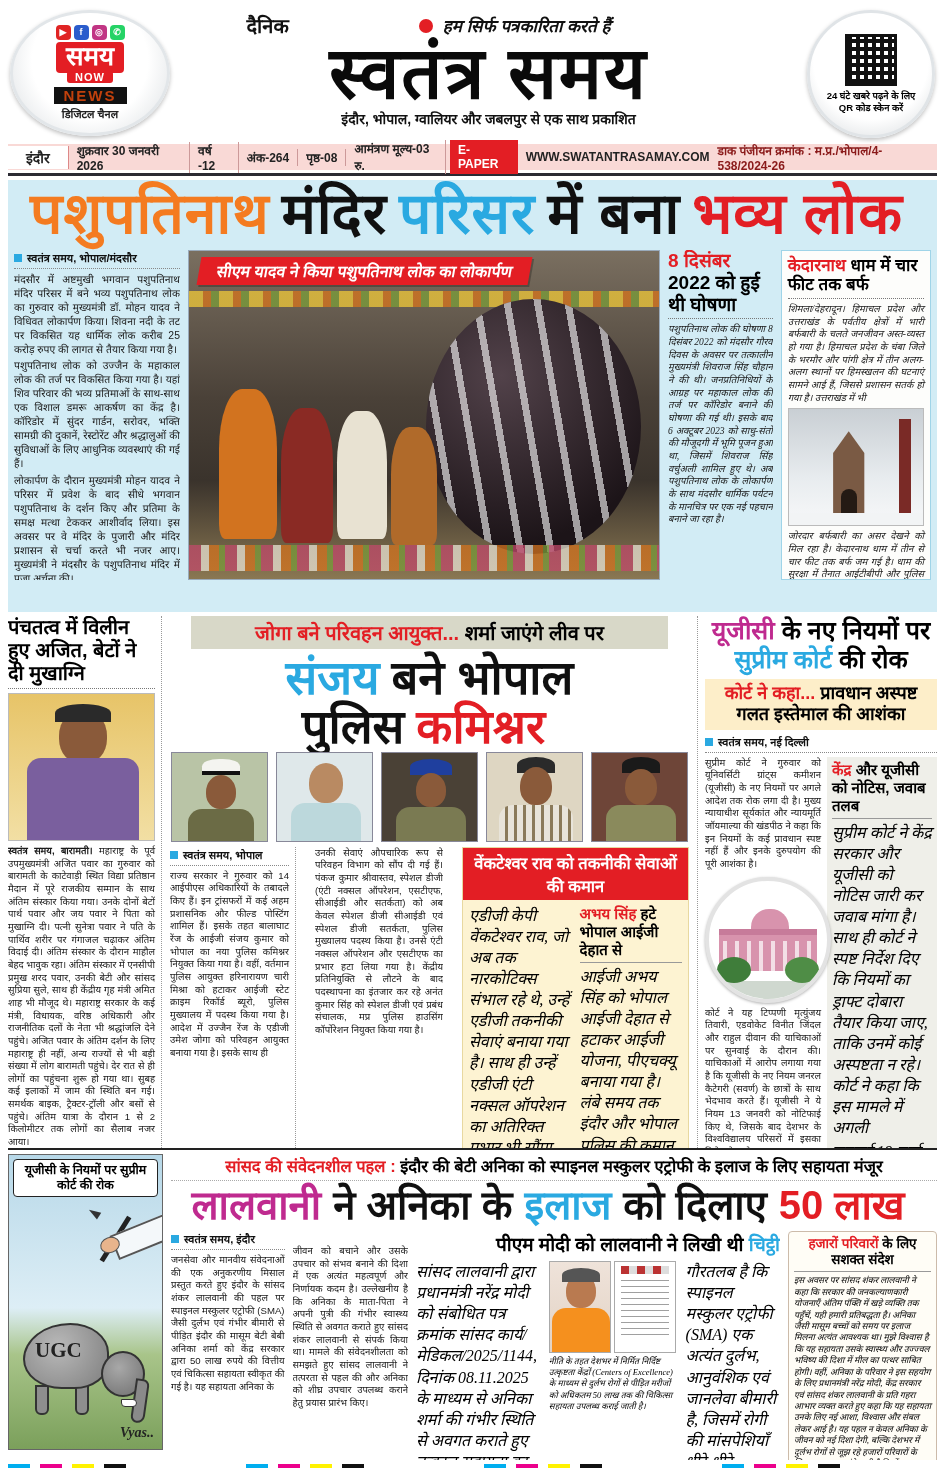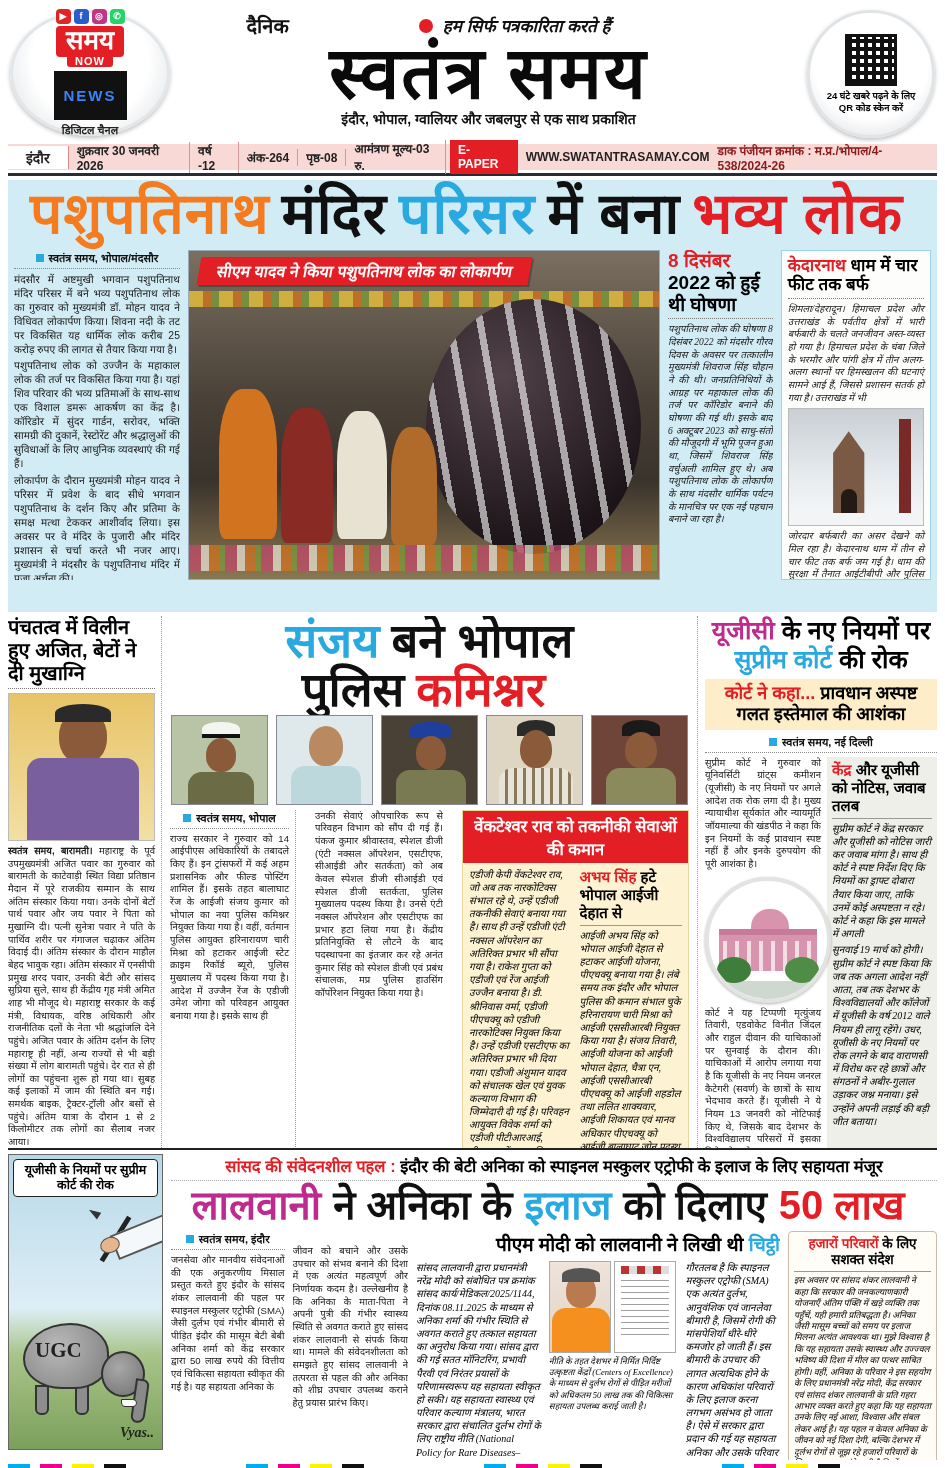--- a/index.html
+++ b/index.html
@@ -7,21 +7,21 @@
   .page { position:relative; width:945px; height:1468px; margin:0 auto; background:#fff; overflow:hidden; padding:6px 8px 0; }
 
   
   .masthead { display:flex; align-items:flex-start; height:136px; padding:4px 2px; }
   .logo-wrap { width:160px; height:126px; border-radius:50%; background:radial-gradient(circle at 50% 40%, #ffffff 55%, #d9dde0 100%); border:3px solid #e2e6e9; box-shadow:0 2px 4px rgba(0,0,0,.25); display:flex; flex-direction:column; align-items:center; justify-content:center; gap:2px; flex:0 0 auto; }
   .social-row { display:flex; gap:3px; }
   .s-ic { width:15px; height:15px; border-radius:4px; color:#fff; font-size:9px; line-height:15px; text-align:center; font-weight:bold; }
   .s-yt { background:#e02424; } .s-fb { background:#2a5ccc; } .s-ig { background:#c13584; } .s-wa { background:#25d366; }
   .logo-samay { background:#e31e24; color:#fff; font-weight:800; font-size:26px; padding:0 10px 2px; border-radius:4px; line-height:1.1; }
   .logo-now { background:#e31e24; color:#fff; font-weight:800; font-size:11px; padding:0 8px; border-radius:3px; margin-top:-4px; letter-spacing:1px; }
-  .logo-news { background:#111; color:#3b82f6; font-weight:800; font-size:15px; padding:16px 10px; letter-spacing:2px; margin-top:2px; }
+  .logo-news { background:#111; color:#c2410c; font-weight:800; font-size:15px; padding:0 10px; letter-spacing:2px; margin-top:2px; }
   .logo-channel { font-size:11px; font-weight:700; color:#222; }
   .title-wrap { flex:1; text-align:center; padding-top:2px; }
   .tagline-row { font-size:15px; font-weight:700; color:#111; display:flex; align-items:center; justify-content:center; gap:10px; }
   .daily { position:relative; left:-120px; font-size:20px; font-weight:800;text-align:right; }
   .red-dot { width:14px; height:14px; background:#e31e24; border-radius:50%; display:inline-block; }
   .tagline { font-style:italic; font-size:17px; }
   .paper-title { font-size:72px; line-height:0.95; font-weight:900; color:#0a0a0a; letter-spacing:2px; }
   .publish-line { font-size:14px; font-weight:700; color:#111; margin-top:2px; }
   .qr-wrap { width:128px; height:128px; border-radius:50%; background:radial-gradient(circle at 50% 40%, #ffffff 60%, #d4d8db 100%); border:3px solid #e0e4e7; box-shadow:0 2px 4px rgba(0,0,0,.25); display:flex; flex-direction:column; align-items:center; justify-content:center; flex:0 0 auto; }
   .qr-box { width:52px; height:52px; background:
@@ -38,21 +38,21 @@
   .db-postal { margin-left:auto; color:#8a1a1a; font-weight:800; padding-right:4px; }
   .main-rule { height:3px; background:#2b2b33; margin:3px 0 4px; }
 
   
   .lead { background:#d2ecf5; height:432px; padding:4px 6px; overflow:hidden; }
   .lead-headline { text-align:center; font-size:57px; font-weight:900; line-height:1.05; letter-spacing:1px; }
   .hl-part { margin-right:12px; }
   .c-orange { color:#f47b20; } .c-blue { color:#2aa9e1; } .c-red { color:#e31e24; }
   .c-black { color:#101010; } .c-magenta { color:#bf2a8f; }
   .lead-row { display:flex; gap:8px; margin-top:6px; height:330px; }
-  .byline { font-size:11px; font-weight:800; color:#111; padding-bottom:3px; border-bottom:1px dotted #888; margin-bottom:4px;text-align:center; }
+  .byline { font-size:11px; font-weight:800; color:#111; padding-bottom:3px; border-bottom:1px dotted #888; margin-bottom:4px; }
   .bullet { display:inline-block; width:8px; height:8px; background:#2aa9e1; margin-right:5px; }
   .body-txt { font-size:10.4px; line-height:1.34; color:#1a1a1a; text-align:justify; }
   .body-txt p { margin-bottom:3px; }
   .lead-left { width:168px; overflow:hidden; }
   .lead-photo { width:478px; position:relative; background:linear-gradient(180deg,#7a6f60 0%, #4a4138 45%, #3a332c 70%, #8a7752 100%); overflow:hidden; border:1px solid #9ab; }
   .photo-caption { position:absolute; top:6px; left:10px; background:#e31e24; color:#fff; font-size:16px; font-weight:800; padding:3px 18px; transform:skewX(-10deg); box-shadow:2px 2px 0 rgba(0,0,0,.25); }
   .garland-top { position:absolute; top:40px; left:0; right:0; height:16px; background:repeating-linear-gradient(90deg,#e8c23a 0 14px,#d2731f 14px 22px,#7a9a3a 22px 30px); opacity:.8; }
   .sphere { position:absolute; right:18px; top:48px; width:215px; height:255px; border-radius:50%; background:radial-gradient(circle at 35% 30%, #52424a, #1c1418 75%); }
   .sphere-stripes { position:absolute; inset:0; border-radius:50%; background:repeating-linear-gradient(80deg, rgba(255,255,255,.85) 0 7px, transparent 7px 30px); opacity:.7; }
   .blob { position:absolute; border-radius:40% 40% 10% 10%; }
@@ -84,21 +84,21 @@
   .officer { width:97px; height:90px; border:1px solid #889; position:relative; overflow:hidden; }
   .police-cols { display:flex; gap:19px; }
   .pc-a { width:126px; border-right:1px dotted #999; padding-right:6px; overflow:hidden; }
   .pc-b { width:128px; overflow:hidden; }
   .venk-box { flex:1; background:#fdf3d2; border:1px solid #e8d8a0; overflow:hidden; }
   .venk-title { background:#e31e24; color:#fff; font-size:16.5px; font-weight:800; text-align:center; padding:3px 4px; }
   .venk-cols { display:flex; gap:8px; padding:5px 6px; }
   .venk-left { width:50%; }
   .venk-right { width:50%; }
   .abhay-head { font-size:15px; font-weight:800; line-height:1.2; border-bottom:1px solid #999; padding-bottom:3px; margin-bottom:3px; }
-  .small-it { font-size:10px; line-height:1.32; }
+  .small-it { font-size:16px; line-height:1.32; }
   .col-ugc { width:240px; border-left:1px dotted #999; padding-left:7px; overflow:hidden; }
   .ugc-head { text-align:center; font-size:25px; font-weight:900; line-height:1.15; }
   .ugc-subbox { background:#fdeec9; text-align:center; font-size:18px; font-weight:800; line-height:1.2; padding:4px 6px; margin:5px 0 4px; }
   .ugc-cols { display:flex; gap:6px; position:relative; }
   .ugc-l { width:50%; }
   .ugc-r { width:50%; background:#efefe9; padding:4px 5px; }
   .notice-head { font-size:15px; font-weight:800; line-height:1.2; border-bottom:1px solid #999; padding-bottom:3px; margin-bottom:3px; }
   .sc-circle { width:126px; height:126px; border-radius:50%; background:#fff; border:4px solid #e3e3e3; box-shadow:0 1px 3px rgba(0,0,0,.3); position:relative; overflow:hidden; margin:6px auto 4px; }
   .sc-build { position:absolute; left:10px; right:10px; bottom:28px; height:42px; background:#d893ad; border-top:6px solid #c77b9a; }
   .sc-dome { position:absolute; left:42px; bottom:70px; width:38px; height:20px; background:#d893ad; border-radius:18px 18px 0 0; }
@@ -250,20 +250,21 @@
         <div class="person p-head" style="left:50px;top:14px;width:48px;height:56px;"></div>
         <div class="person" style="left:46px;top:10px;width:56px;height:18px;background:#2a2a2a;border-radius:50% 50% 0 0;"></div>
         <div class="person p-torso" style="left:18px;top:64px;width:112px;height:84px;background:#7a5f9e;"></div>
       </div>
       <div class="body-txt txt-9">
         <b>स्वतंत्र समय, बारामती।</b><span> महाराष्ट्र के पूर्व उपमुख्यमंत्री अजित पवार का गुरुवार को बारामती के काटेवाड़ी स्थित विद्या प्रतिष्ठान मैदान में पूरे राजकीय सम्मान के साथ अंतिम संस्कार किया गया। उनके दोनों बेटों पार्थ पवार और जय पवार ने पिता को मुखाग्नि दी। पत्नी सुनेत्रा पवार ने पति के पार्थिव शरीर पर गंगाजल चढ़ाकर अंतिम विदाई दी। अंतिम संस्कार के दौरान माहौल बेहद भावुक रहा। अंतिम संस्कार में एनसीपी प्रमुख शरद पवार, उनकी बेटी और सांसद सुप्रिया सुले, साथ ही केंद्रीय गृह मंत्री अमित शाह भी मौजूद थे। महाराष्ट्र सरकार के कई मंत्री, विधायक, वरिष्ठ अधिकारी और राजनीतिक दलों के नेता भी श्रद्धांजलि देने पहुंचे। अजित पवार के अंतिम दर्शन के लिए महाराष्ट्र ही नहीं, अन्य राज्यों से भी बड़ी संख्या में लोग बारामती पहुंचे। देर रात से ही लोगों का पहुंचना शुरू हो गया था। सुबह कई इलाकों में जाम की स्थिति बन गई। समर्थक बाइक, ट्रैक्टर-ट्रॉली और बसों से पहुंचे। अंतिम यात्रा के दौरान 1 से 2 किलोमीटर तक लोगों का सैलाब नजर आया।</span>
       </div>
     </div>
 
     <div class="col-police">
+      <div class="kicker"><span class="c-red">जोगा बने परिवहन आयुक्त...</span><span> शर्मा जाएंगे लीव पर</span></div>
       <div class="police-headline">
         <span class="hl-part c-blue">संजय</span><span class="hl-part c-black">बने भोपाल पुलिस</span><span class="hl-part c-red">कमिश्नर</span>
       </div>
       <div class="officers">
         <div class="officer" style="background:#b9c4a6;">
           <div class="person" style="left:30px;top:6px;width:38px;height:16px;background:#f4f4f0;border-radius:45% 45% 0 0;border-bottom:4px solid #111;"></div>
           <div class="person p-head" style="left:34px;top:22px;width:30px;height:34px;"></div>
           <div class="person p-torso" style="left:16px;top:56px;width:66px;height:34px;background:#6b6b45;"></div>
         </div>
         <div class="officer" style="background:#dfe8ea;">

